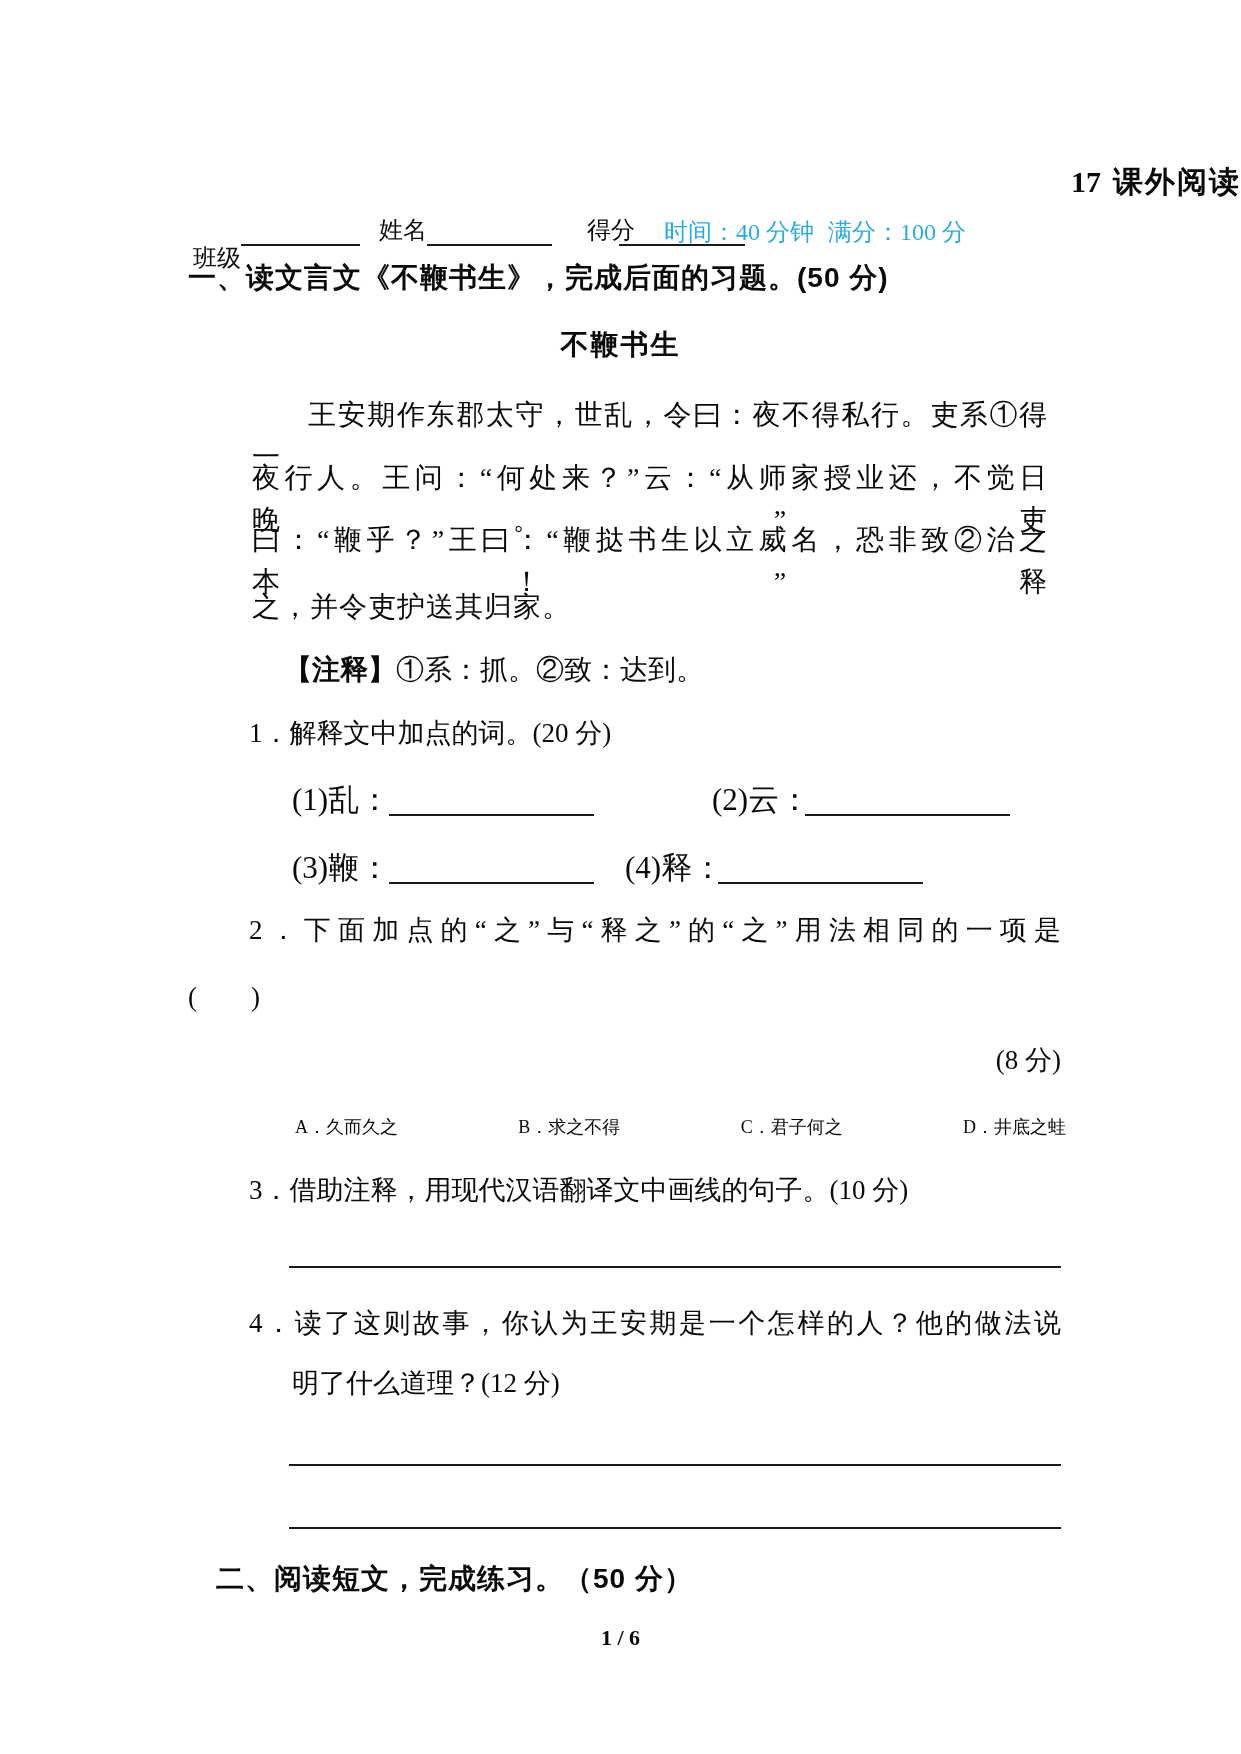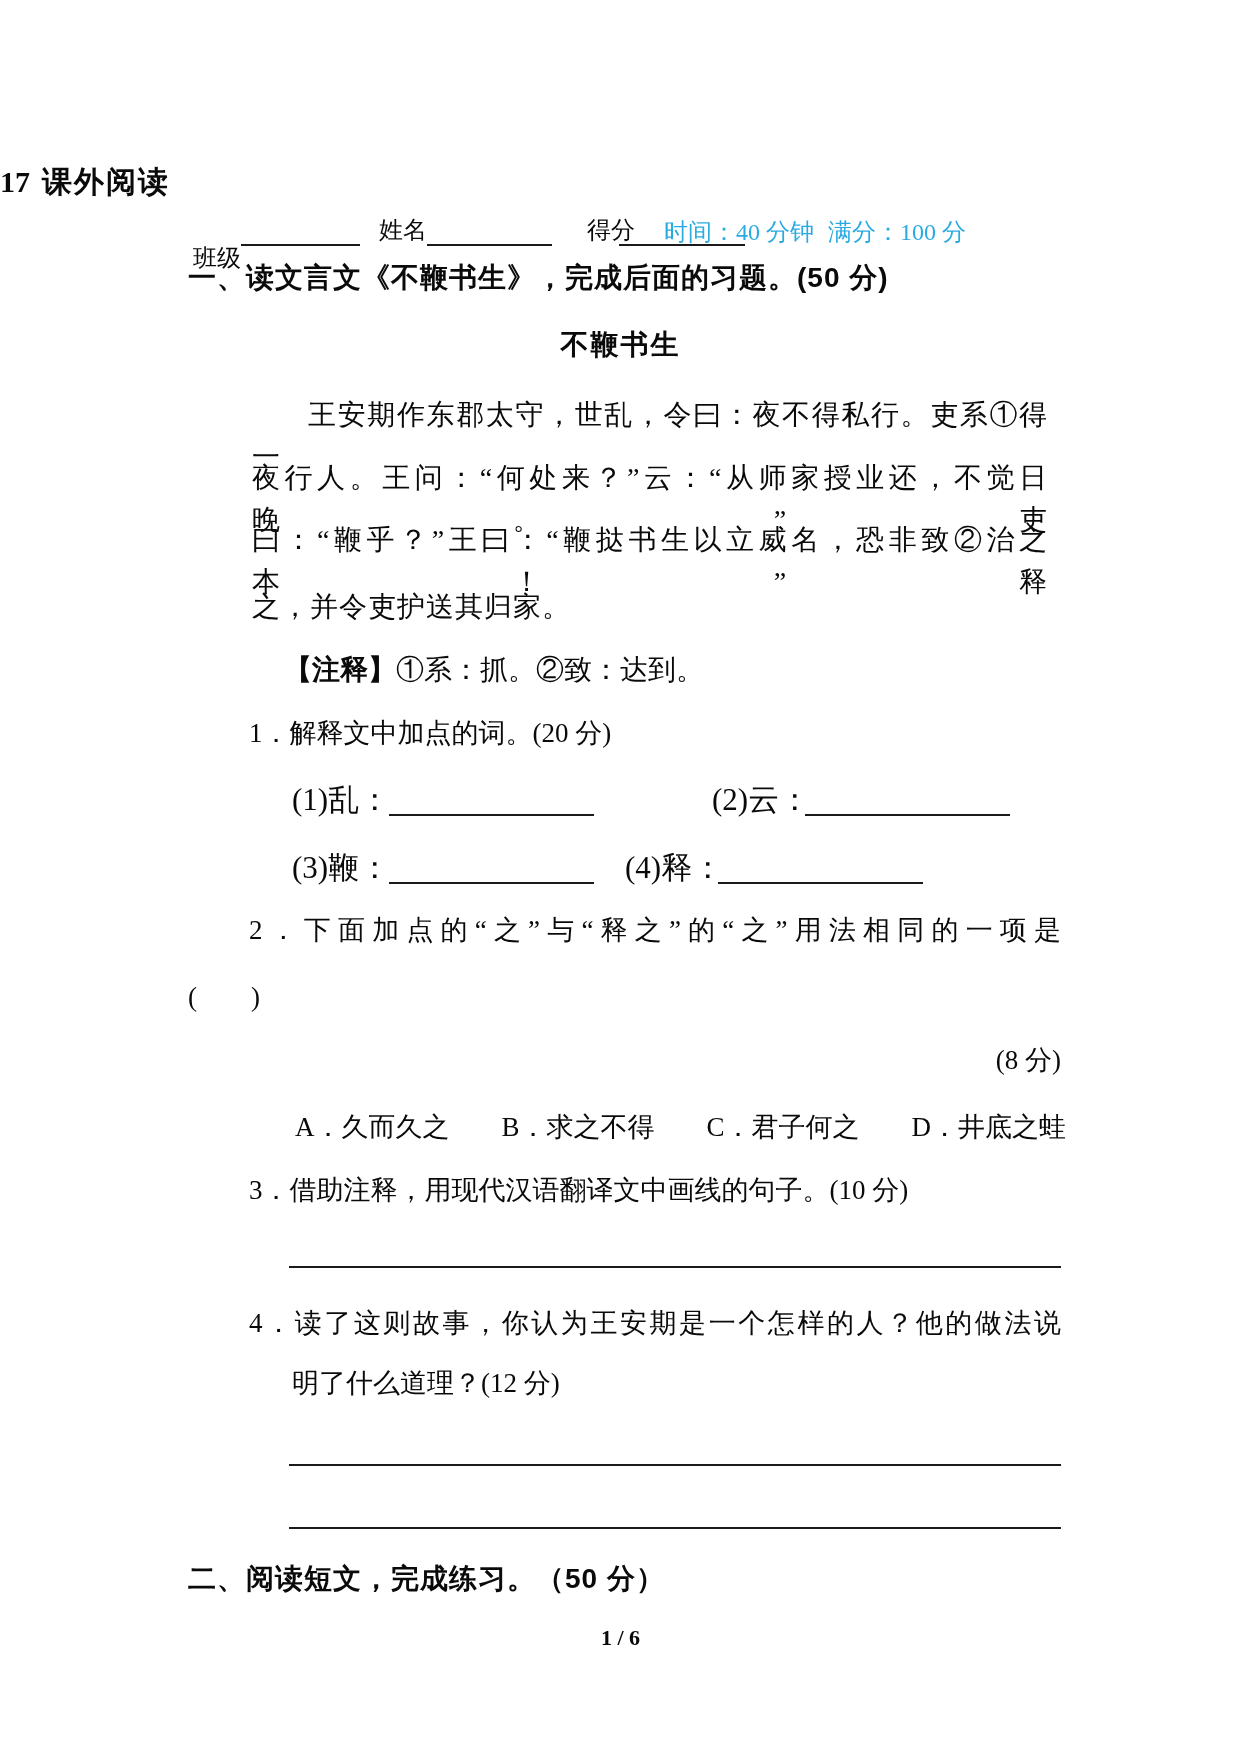--- a/index.html
+++ b/index.html
@@ -8,58 +8,58 @@
     width:1241px;height:1754px;
     background:#ffffff;
     margin:0 auto;
     font-family:"Liberation Serif", serif;
     color:#0a0a0a;
     overflow:hidden;
   }
   .abs{position:absolute;line-height:42px;white-space:nowrap;}
 
   
-  #doc-title{top:161px;left:0;width:1241px;text-align:left;font-size:30px;}
+  #doc-title{top:161px;left:0;width:1241px;text-align:right;font-size:30px;}
   #doc-title .num{font-family:"Liberation Serif", serif;font-weight:700;margin-right:12px;}
   #doc-title .txt{font-family:"Liberation Sans", sans-serif;font-weight:700;letter-spacing:2px;}
 
   
   .hdr-label{top:209px;font-size:24px;}
   #hdr-class{left:193px;margin-top:28px;} #hdr-name{left:379px;} #hdr-score{left:587px;}
   .hdr-line{position:absolute;top:212px;height:32px;border-bottom:2px solid #1a1a1a;}
   #hdr-line-class{left:241px;width:119px;}
   #hdr-line-name{left:427px;width:125px;}
   #hdr-line-score{left:619px;width:126px;}
   #hdr-meta{top:211px;left:664px;width:427px;text-align:left;font-size:24px;color:#29abe2;}
   #hdr-meta .gap{margin-left:14px;}
 
   
   .sec-heading{left:188px;font-size:28px;font-family:"Liberation Sans", sans-serif;font-weight:700;letter-spacing:1px;}
   #sec1-heading{top:257px;}
-  #sec2-heading{top:1558px;}
+  #sec2-heading{top:1558px;margin-left:28px;}
 
   
   #passage-title{top:324px;left:0;width:1241px;text-align:center;font-size:28px;
     font-family:"Liberation Sans", sans-serif;font-weight:700;letter-spacing:2px;}
   .passage-line{left:252px;width:796px;font-size:28px;letter-spacing:1px;
     text-align:justify;text-align-last:justify;white-space:normal;}
   #pl-0{top:394px;text-indent:56px;}
   #pl-1{top:457px;}
   #pl-2{top:519px;}
   #pl-3{top:586px;text-align:left;text-align-last:left;}
   #note-line{top:649px;left:252px;font-size:28px;}
   #note-line .note-label{font-family:"Liberation Sans", sans-serif;font-weight:700;margin-left:32px;}
 
   
   .q-text{left:249px;font-size:27px;}
   #q1-text{top:712px;}
   #q2-text{top:909px;width:812px;text-align:justify;text-align-last:justify;white-space:normal;}
   #q2-bracket{top:976px;left:188px;font-size:27px;}
   #q2-score{top:1039px;left:188px;width:873px;text-align:right;font-size:27px;}
-  #q2-options{top:1106px;left:295px;width:771px;display:flex;justify-content:space-between;font-size:27px;}
+  #q2-options{top:1106px;left:295px;width:771px;display:flex;justify-content:space-between;font-size:18px;}
   #q3-text{top:1169px;}
   #q4-line1{top:1302px;width:812px;text-align:justify;text-align-last:justify;white-space:normal;}
   #q4-line2{top:1362px;left:292px;font-size:27px;}
 
   
   .sub-label{font-size:31px;}
   #q1-i0{top:779px;left:292px;} #q1-i1{top:779px;left:712px;}
   #q1-i2{top:847px;left:292px;} #q1-i3{top:847px;left:625px;}
   .sub-line{position:absolute;height:30px;border-bottom:2px solid #1a1a1a;width:205px;}
   #q1-l0{top:784px;left:389px;} #q1-l1{top:784px;left:805px;}

